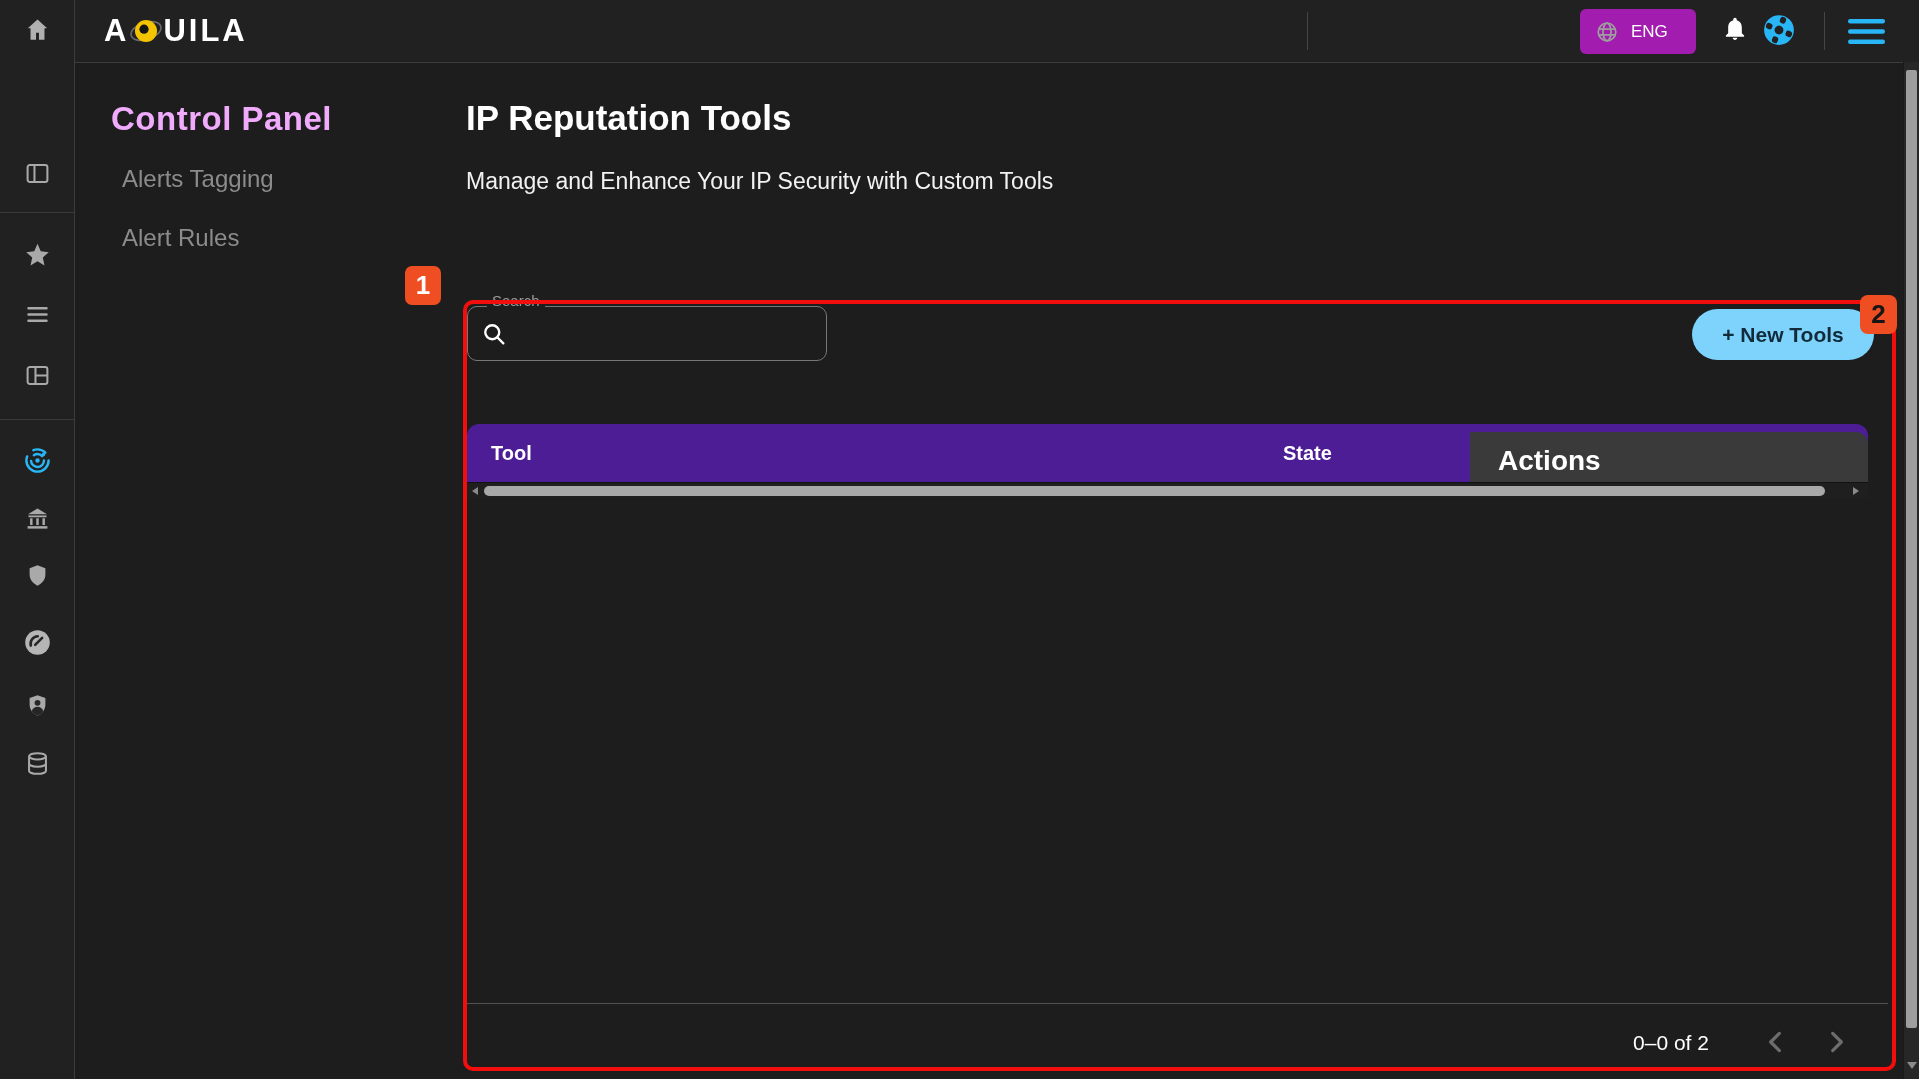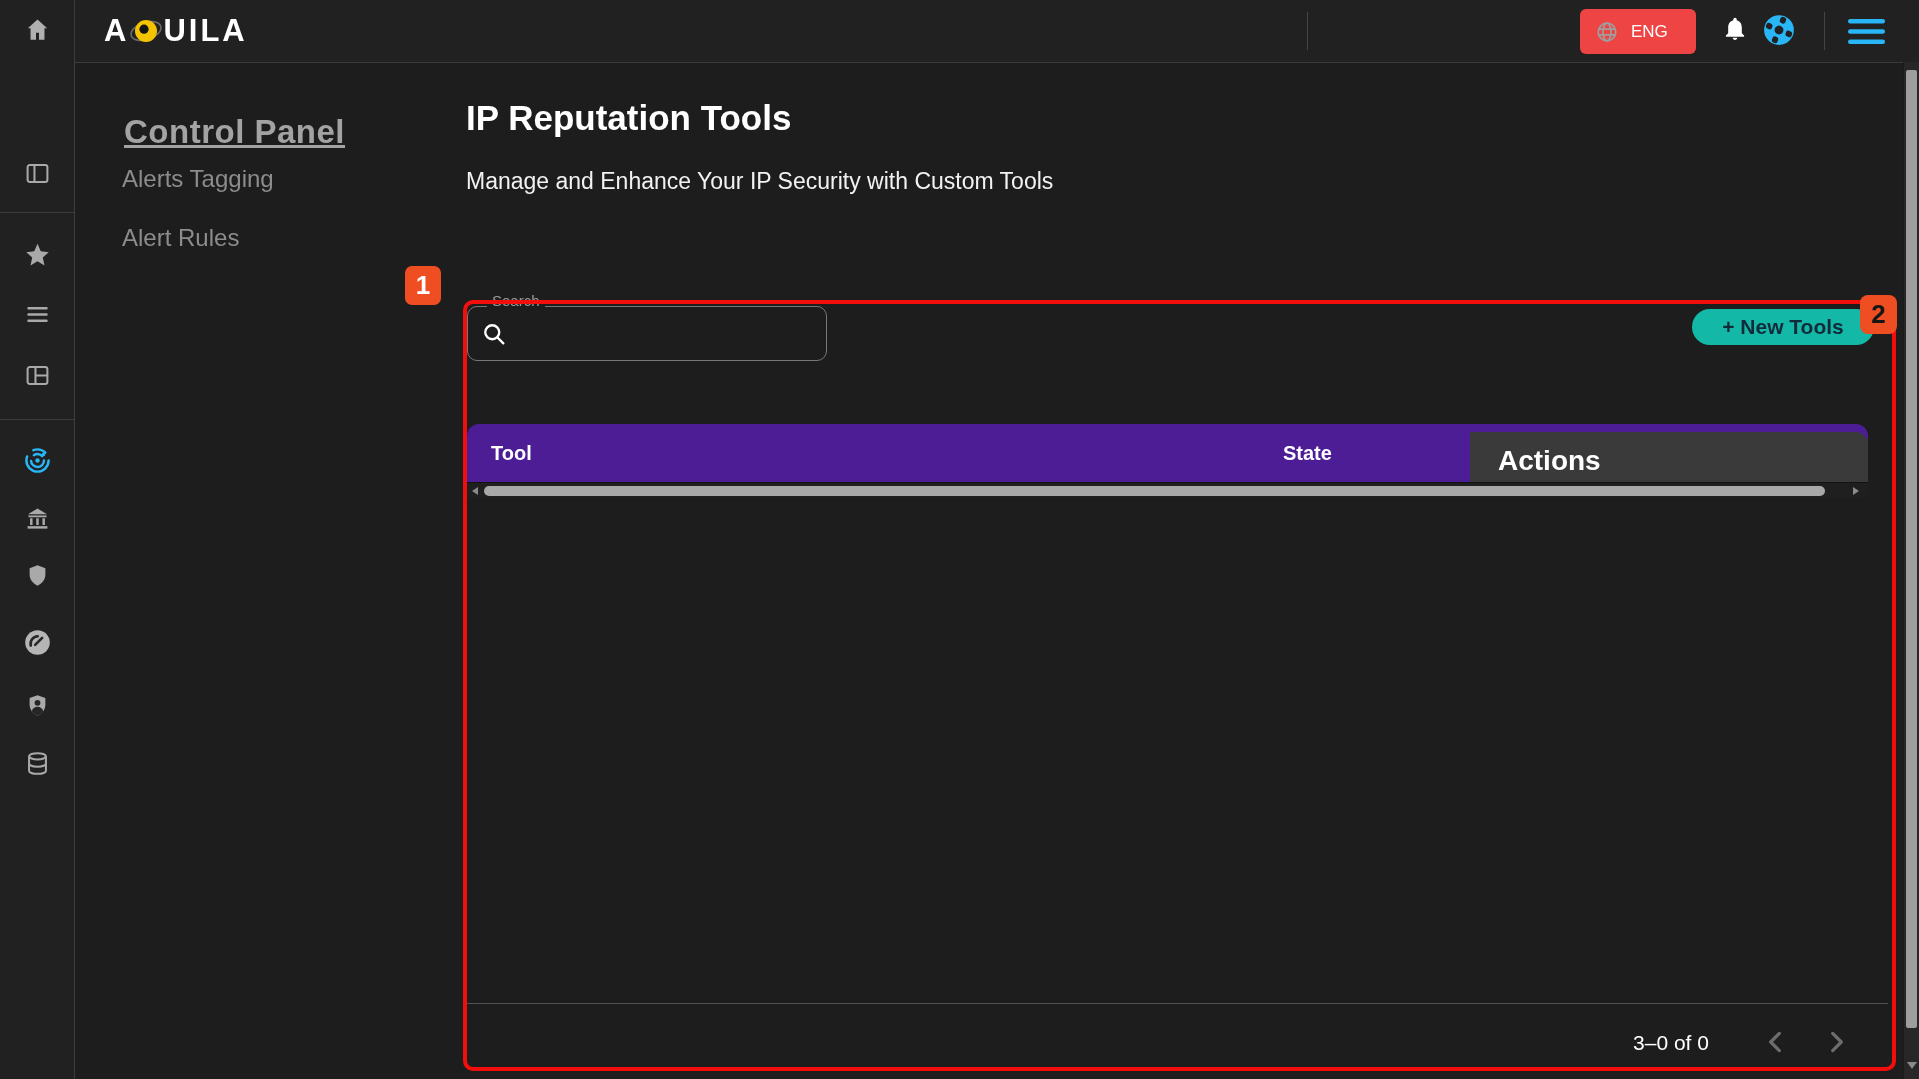--- a/index.html
+++ b/index.html
@@ -9,35 +9,35 @@
 
   
   .topbar{position:absolute;left:0;top:0;width:1919px;height:62px;background:#212121;border-bottom:1px solid #3c3c3c;}
   .topbar-home{position:absolute;left:0;top:0;width:74px;height:62px;border-right:1px solid #3c3c3c;
                display:flex;align-items:center;justify-content:center;}
   .icon-btn{background:none;border:none;padding:0;display:flex;align-items:center;justify-content:center;color:#b0b0b0;}
   .brand{position:absolute;left:104px;top:0;height:62px;display:flex;align-items:center;
          font-size:31px;font-weight:700;letter-spacing:3px;color:#fff;}
   .tb-divider{position:absolute;top:12px;width:1px;height:38px;background:#454545;}
   .tb-div1{left:1307px;} .tb-div2{left:1824px;}
-  .lang-chip{position:absolute;left:1580px;top:9px;height:45px;min-width:116px;background:#ef4444;border:none;
+  .lang-chip{position:absolute;left:1580px;top:9px;height:45px;min-width:116px;background:#a21caf;border:none;
              border-radius:6px;display:flex;align-items:center;gap:12px;padding:0 15px;color:#fff;font-size:17px;}
   .lang-chip svg{color:#9e9e9e;}
   .bell-btn{position:absolute;left:1722px;top:16px;}
   .wheel-btn{position:absolute;left:1762px;top:13px;}
   .menu-btn{position:absolute;left:1848px;top:18px;}
 
   
   .rail{position:absolute;left:0;top:62px;width:74px;height:1017px;background:#212121;border-right:1px solid #3c3c3c;}
   .rail-btn{position:absolute;left:0;width:74px;height:44px;background:none;border:none;
             display:flex;align-items:center;justify-content:center;color:#a9a9a9;}
   .rail-divider{position:absolute;left:0;width:74px;height:1px;background:#3a3a3a;}
 
   
-  .nav-title{position:absolute;left:110px;top:99px;font-size:33px;font-weight:700;color:#a3a3a3;margin:14px;letter-spacing:.5px;text-decoration:underline;}
+  .nav-title{position:absolute;left:110px;top:99px;font-size:33px;font-weight:700;color:#f0abfc;margin:1px;letter-spacing:.5px;}
   .nav-item{position:absolute;left:122px;font-size:24px;color:#8c8c8c;background:none;border:none;padding:0;text-align:left;}
   .nav-item-0{top:165px;} .nav-item-1{top:224px;}
   .tools-row{position:absolute;left:110px;top:267px;width:330px;height:58px;background:#373737;
              border:3px solid #f30e0e;border-radius:8px;box-sizing:border-box;display:flex;align-items:center;
              padding-left:18px;font-size:24px;color:#2196f3;}
   .badge{position:absolute;background:#ef4e23;font-weight:700;display:flex;align-items:center;justify-content:center;}
   .badge1{left:405px;top:266px;width:36px;height:39px;border-radius:7px;color:#fff;font-size:26px;}
   .badge2{left:1860px;top:295px;width:37px;height:39px;border-radius:8px;color:#161616;font-size:26px;}
 
   
@@ -45,22 +45,22 @@
   .page-subtitle{position:absolute;left:466px;top:168px;margin:0;font-size:23px;font-weight:400;color:#f2f2f2;}
 
   .region2{position:absolute;left:463px;top:300px;width:1433px;height:771px;border:4px solid #f30e0e;
            border-radius:10px;box-sizing:border-box;pointer-events:none;}
 
   .search-field{position:absolute;left:467px;top:306px;width:360px;height:55px;border:1px solid #787878;
                 border-radius:10px;box-sizing:border-box;display:flex;align-items:center;padding:0 12px;gap:10px;}
   .search-label{position:absolute;left:487px;top:292px;font-size:15px;color:#9b9b9b;background:#1d1d1d;padding:0 5px;}
   .search-input{flex:1;background:transparent;border:none;outline:none;color:#fff;font-size:20px;min-width:0;}
 
-  .new-tools-btn{position:absolute;left:1692px;top:309px;width:182px;height:36px;border:none;border-radius:26px;
-                 background:#14b8a6;color:#122b3a;font-size:21px;font-weight:600;
+  .new-tools-btn{position:absolute;left:1692px;top:309px;width:182px;height:51px;border:none;border-radius:26px;
+                 background:#7dd3fc;color:#122b3a;font-size:21px;font-weight:600;
                  display:flex;align-items:center;justify-content:center;}
 
   .table-header{position:absolute;left:467px;top:424px;width:1401px;height:58px;background:#4c1d95;
                 border-radius:12px 12px 0 0;}
   .th{position:absolute;top:0;height:58px;display:flex;align-items:center;font-size:20px;font-weight:700;color:#fff;}
   .th-tool{left:24px;} .th-state{left:816px;}
   .actions-cell{position:absolute;left:1003px;top:8px;width:398px;height:58px;background:#3a3a3a;
                 border-radius:0 12px 0 0;box-sizing:border-box;display:flex;align-items:center;padding-left:28px;
                 font-size:28px;font-weight:700;color:#fff;}
 
@@ -283,21 +283,21 @@
     <div class="actions-cell">Actions</div>
   </div>
 
   <div class="hscroll">
     <span class="hs-arrow hs-left"></span>
     <div class="hscroll-thumb"></div>
     <span class="hs-arrow hs-right"></span>
   </div>
 
   <div class="footer-divider"></div>
-  <div class="pagination-range">3–0 of 0</div>
+  <div class="pagination-range">0–0 of 2</div>
   <button class="pg-btn pg-prev">
     <span>
       <svg viewBox="0 0 24 24" width="32" height="32" fill="none" stroke="#6d6d6d" stroke-width="2.4" stroke-linecap="round" stroke-linejoin="round">
           <path d="M14.5 5.5 8 12l6.5 6.5"></path>
         </svg>
     </span>
   </button>
   <button class="pg-btn pg-next">
     <span>
       <svg viewBox="0 0 24 24" width="32" height="32" fill="none" stroke="#6d6d6d" stroke-width="2.4" stroke-linecap="round" stroke-linejoin="round">

